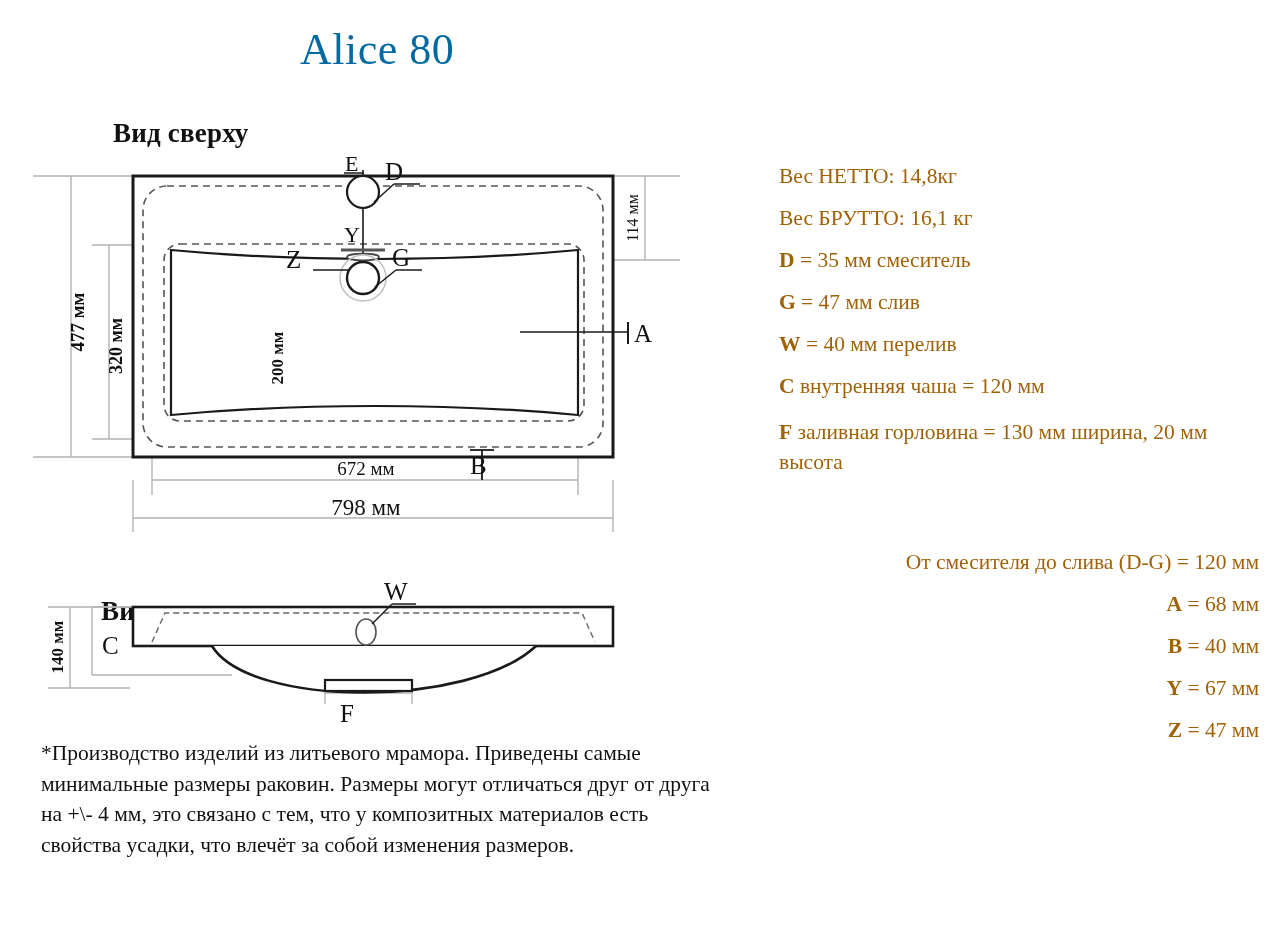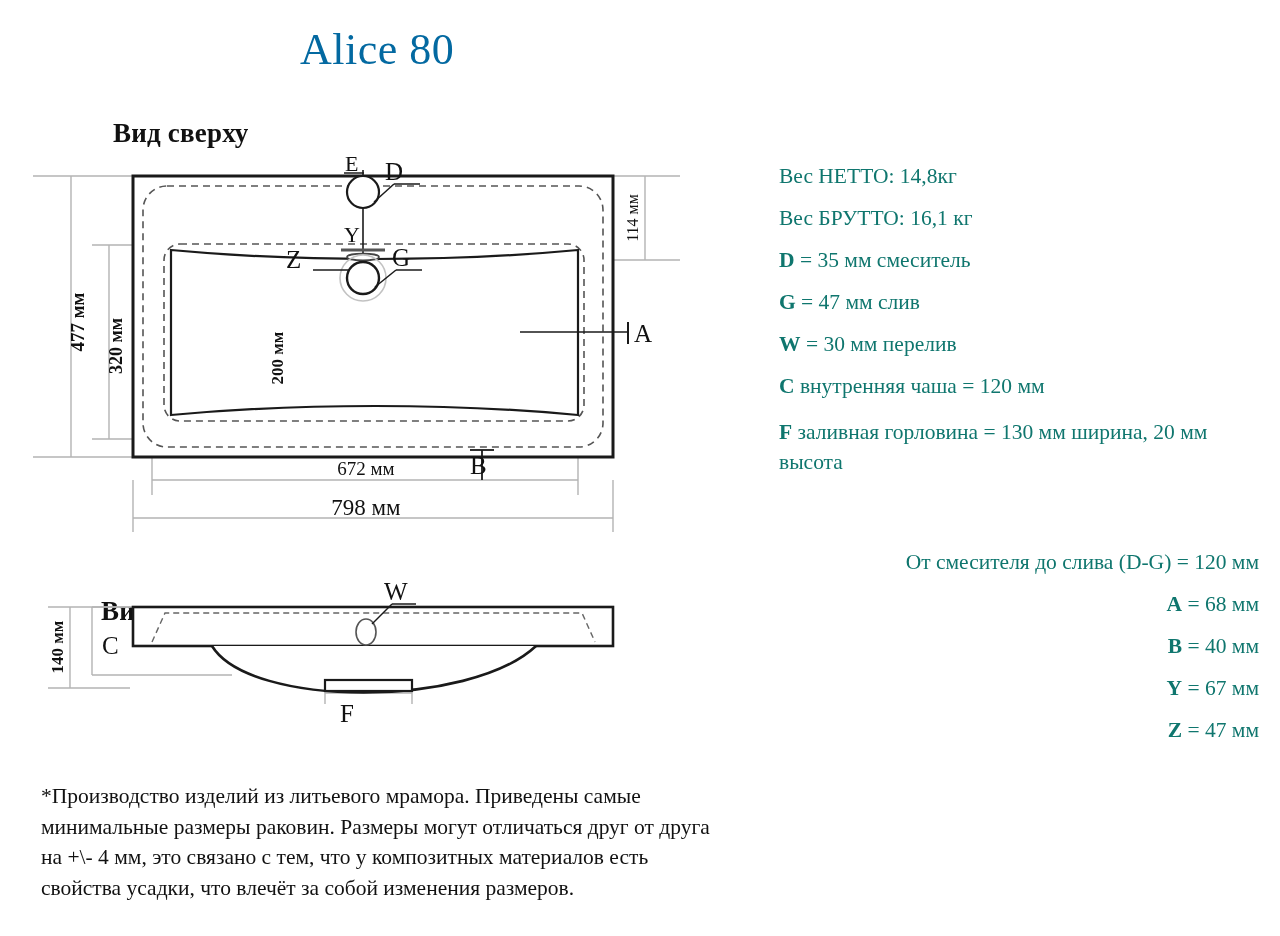--- a/index.html
+++ b/index.html
@@ -26,29 +26,29 @@
   #heading-front-view{left:101px;top:552px;margin-top:44px;}
 
   
   #top-view-drawing{position:absolute;left:0;top:150px;width:720px;height:390px;}
   #front-view-drawing{position:absolute;left:0;top:580px;width:720px;height:150px;}
 
   
   #spec-list-upper{position:absolute;left:779px;top:166px;width:480px;}
   #spec-list-lower{position:absolute;left:779px;top:552px;width:480px;text-align:right;}
   .spec-line{
-    font-size:21.5px;line-height:1.0;color:#0f766e;
+    font-size:21.5px;line-height:1.0;color:#a16207;
     margin:0 0 20.5px 0;white-space:nowrap;
   }
   .spec-line.wrap{white-space:normal;line-height:1.38;margin-bottom:9px;}
   .spec-key{font-weight:700;}
 
   
   #footnote{
-    position:absolute;left:41px;top:781px;width:690px;
+    position:absolute;left:41px;top:738px;width:690px;
     font-size:21.5px;line-height:1.42;color:#111;
   }
 
   
   .dim-txt{font-family:"Liberation Serif","DejaVu Serif",serif;font-size:17px;fill:#111;}
   .lbl-txt{font-family:"Liberation Serif","DejaVu Serif",serif;font-size:25px;fill:#111;}
   .lbl-sm{font-family:"Liberation Serif","DejaVu Serif",serif;font-size:22px;fill:#111;}
 </style>
 </head>
 <body>
@@ -178,21 +178,21 @@
     <text class="lbl-txt" x="340" y="142">F</text>
 
     <text class="dim-txt" x="63" y="67" transform="rotate(-90 63 67)" text-anchor="middle" style="font-size:17px;font-weight:700;">140 мм</text>
   </svg>
 
   <div id="spec-list-upper">
       <p class="spec-line"><span>Вес НЕТТО: 14,8кг</span></p>
       <p class="spec-line"><span>Вес БРУТТО: 16,1 кг</span></p>
       <p class="spec-line"><span class="spec-key">D</span><span> = 35 мм смеситель</span></p>
       <p class="spec-line"><span class="spec-key">G</span><span> = 47 мм слив</span></p>
-      <p class="spec-line"><span class="spec-key">W</span><span> = 30 мм перелив</span></p>
+      <p class="spec-line"><span class="spec-key">W</span><span> = 40 мм перелив</span></p>
       <p class="spec-line"><span class="spec-key">C</span><span> внутренняя чаша = 120 мм</span></p>
       <p class="spec-line wrap"><span class="spec-key">F</span><span> заливная горловина = 130 мм ширина, 20 мм высота</span></p>
     </div>
   <div id="spec-list-lower">
       <p class="spec-line"><span>От смесителя до слива (D-G) = 120 мм</span></p>
       <p class="spec-line"><span class="spec-key">A</span><span> = 68 мм</span></p>
       <p class="spec-line"><span class="spec-key">B</span><span> = 40 мм</span></p>
       <p class="spec-line"><span class="spec-key">Y</span><span> = 67 мм</span></p>
       <p class="spec-line"><span class="spec-key">Z</span><span> = 47 мм</span></p>
     </div>

